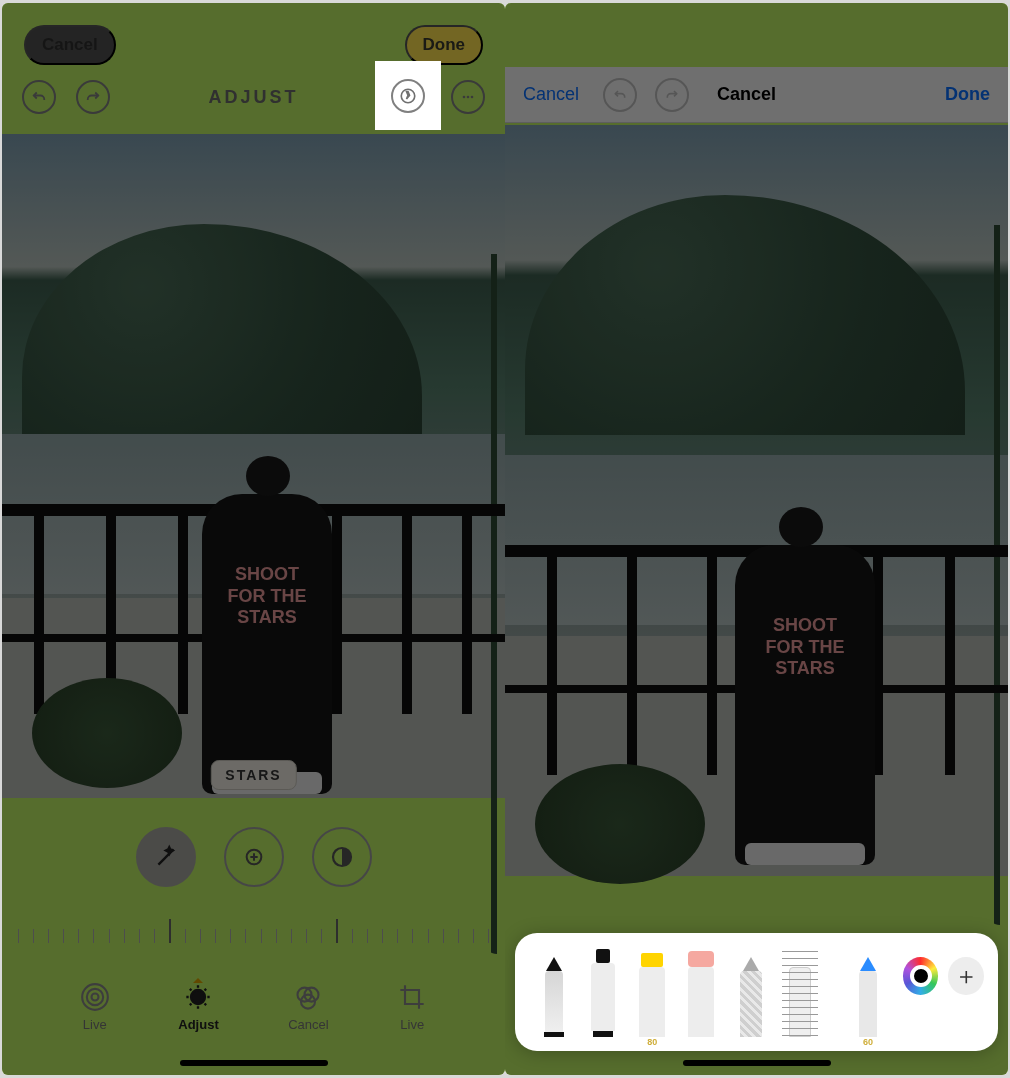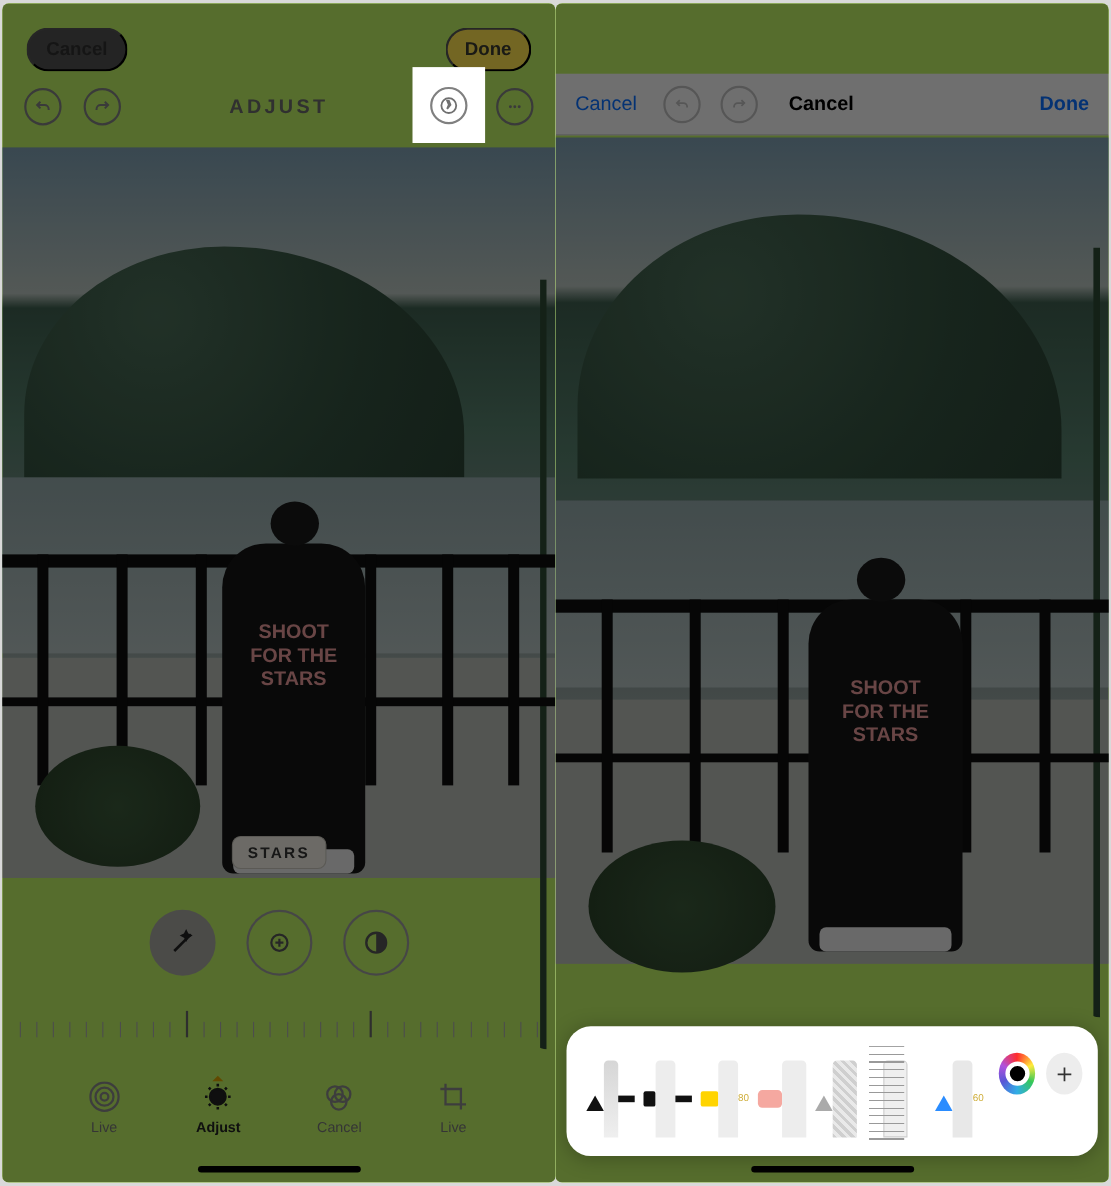--- a/index.html
+++ b/index.html
@@ -142,21 +142,21 @@
   .r-photo{position:absolute;top:122px;left:0;right:0;height:751px;
     background: linear-gradient(to bottom, #7fa0b2 0%, #b9c4be 18%, #3f6050 20%, #567f6c 38%, #7a8e8a 55%, #b0b9b6 82%, #bcbcb8 100%);
   }
 
   .toolbar-panel{
     position:absolute;left:10px;right:10px;bottom:24px;height:118px;
     background:#fff;border-radius:22px;
     box-shadow:0 2px 18px rgba(0,0,0,0.25);
     z-index:70;display:flex;align-items:flex-end;padding:0 14px 2px;
   }
-  .tool{width:44px;height:100px;position:relative;margin:0 4px;display:flex;align-items:center;justify-content:flex-end;}
+  .tool{width:44px;height:100px;position:relative;margin:0 4px;display:flex;flex-direction:column;align-items:center;justify-content:flex-end;font-weight:bold;}
   .tool .shaft{width:18px;height:70px;border-radius:4px 4px 0 0;}
   .tool .tip{width:0;height:0;border:8px solid transparent;}
   .tool .band{width:20px;height:6px;background:#111;}
   .tool.pen .shaft{background:linear-gradient(#d6d6d6,#efefef);}
   .tool.pen .tip{border-bottom:14px solid #111;}
   .tool.marker .shaft{background:#ededed;width:24px;}
   .tool.marker .tip{height:14px;width:14px;background:#111;border:none;border-radius:2px;}
   .tool.highlighter .shaft{background:#ededed;width:26px;}
   .tool.highlighter .tip{height:14px;width:22px;background:#ffd400;border:none;border-radius:2px;}
   .tool.eraser .shaft{background:#ededed;width:26px;}

